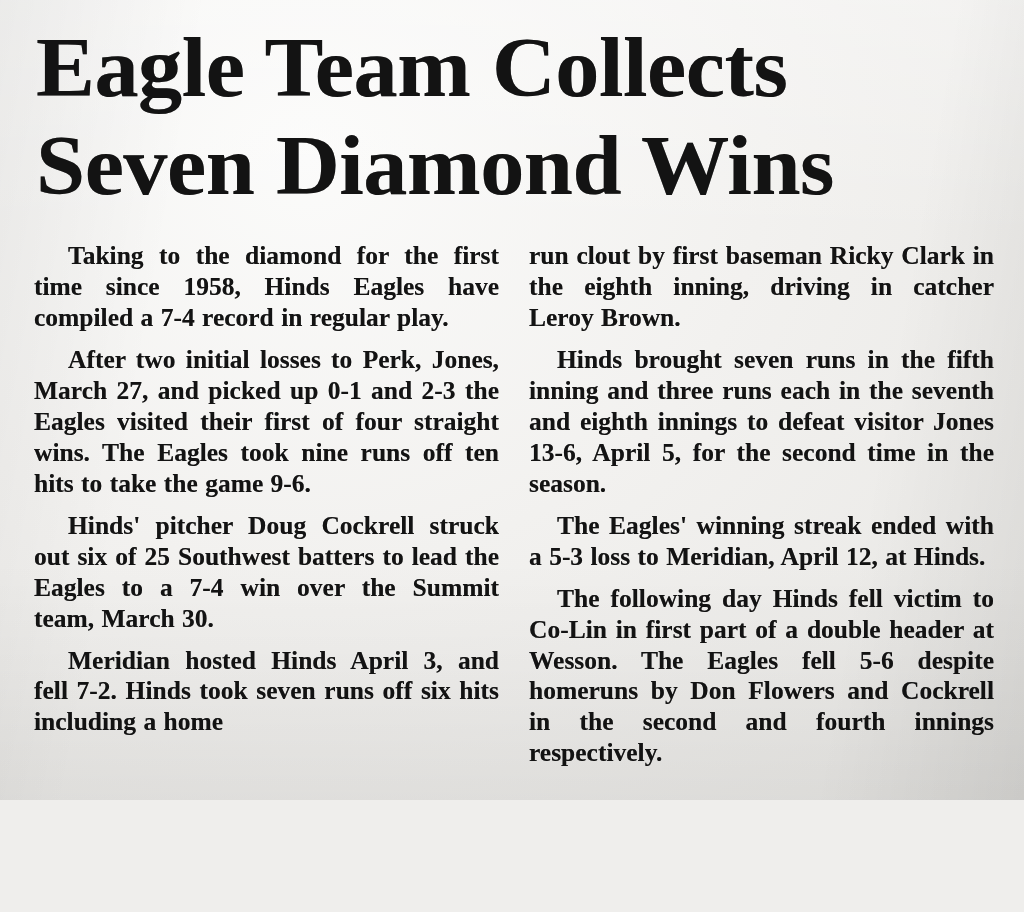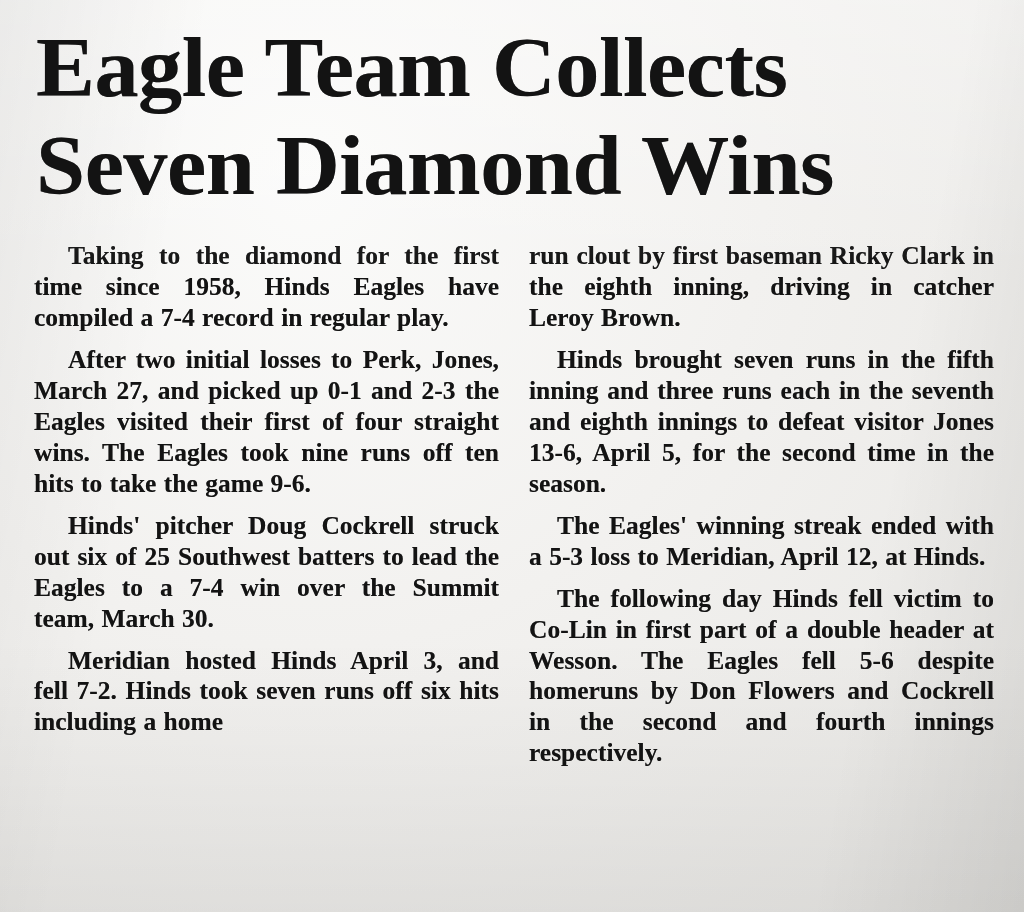--- a/index.html
+++ b/index.html
@@ -10,21 +10,21 @@
     width: 1024px;
     height: 912px;
     background: #efeeec;
     font-family: "Liberation Serif", serif;
     overflow: hidden;
   }
   
   .clipping {
     position: relative;
     width: 1024px;
-    height: 912px;
+    height: 800px;
     background:
       radial-gradient(ellipse at 30% 20%, #fbfbfa 0%, #f2f1ef 45%, #e7e6e3 100%);
     box-sizing: border-box;
     padding: 26px 30px 0 34px;
   }
   .clipping:before {
     content: "";
     position: absolute;
     left: 0; top: 0; right: 0; bottom: 0;
     background:

